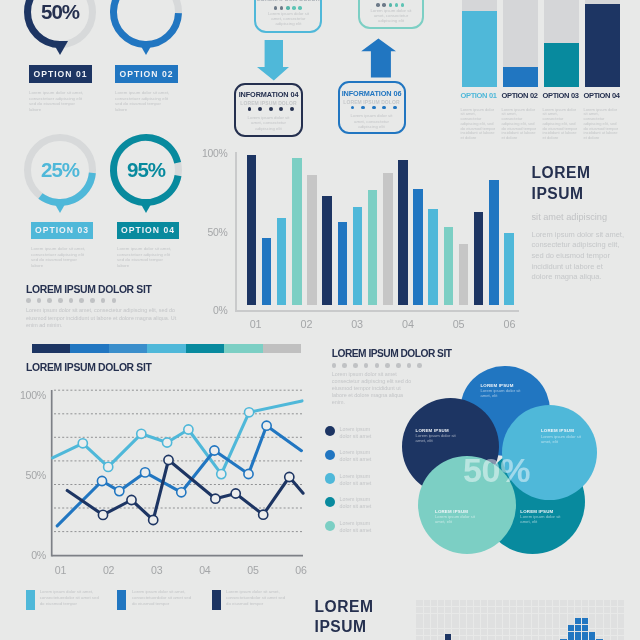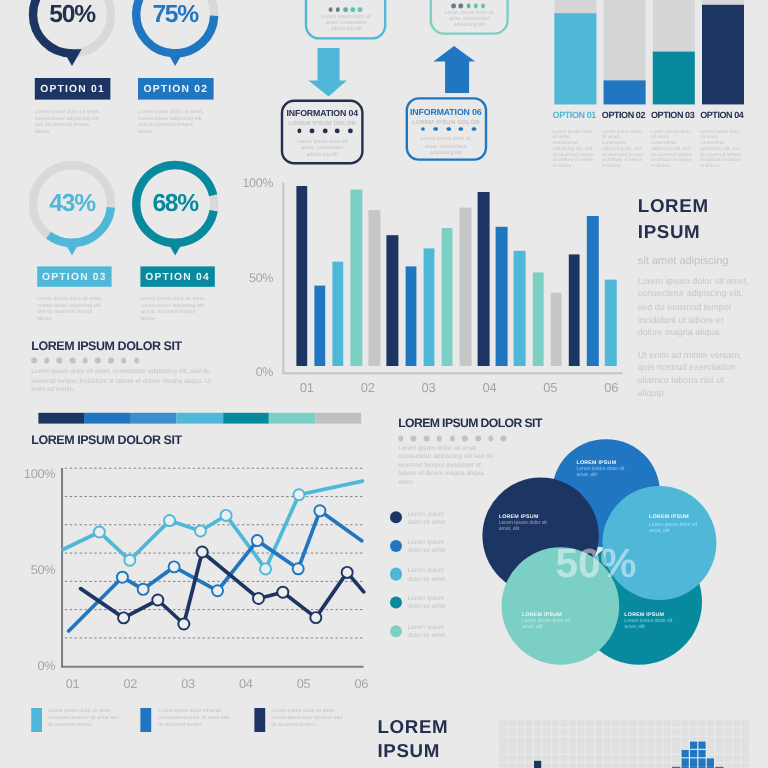--- a/index.html
+++ b/index.html
@@ -29,41 +29,40 @@
 <div class="abs pct" style="left:20px;top:-1px;width:80px;line-height:26px;font-size:20.5px;color:#25304f;">50%</div>
 <div class="abs optbar" style="left:29.0px;top:64.5px;width:63px;height:18px;background:#1d3563;font-size:8.6px;">
         <span>OPTION 01</span>
       </div>
 <div class="abs tiny" style="left:29.0px;top:90px;width:56.5px;font-size:4.3px;line-height:5.5px;color:#c3c5c7;">Lorem ipsum dolor sit amet, consectetuer adipiscing elit sed do eiusmod tempor labore</div>
 <svg class="abs" style="left:102px;top:-32px;overflow:visible;" width="88" height="105" viewBox="0 0 88 105">
 <circle cx="44" cy="44" r="32.5" fill="none" stroke="#d7d9da" stroke-width="7.0"></circle>
 <path d="M 36 73 L 52 73 L 44 87 Z" fill="#2176c1"></path>
 <path d="M 76.48 45.13 A 32.5 32.5 0 1 1 45.13 11.52" fill="none" stroke="#2176c1" stroke-width="7.0" stroke-linecap="butt"></path>
 </svg>
-<div class="abs pct" style="left:106px;top:-1px;width:80px;line-height:26px;font-size:20.5px;color:#2176c1;">75%</div>
 <div class="abs optbar" style="left:115.0px;top:64.5px;width:63px;height:18px;background:#2176c1;font-size:8.6px;">
         <span>OPTION 02</span>
       </div>
 <div class="abs tiny" style="left:115.0px;top:90px;width:56.5px;font-size:4.3px;line-height:5.5px;color:#c3c5c7;">Lorem ipsum dolor sit amet, consectetuer adipiscing elit sed do eiusmod tempor labore</div>
 <svg class="abs" style="left:16px;top:126px;overflow:visible;" width="88" height="105" viewBox="0 0 88 105">
 <circle cx="44" cy="44" r="32.5" fill="none" stroke="#d7d9da" stroke-width="7.0"></circle>
 <path d="M 36 73 L 52 73 L 44 87 Z" fill="#4fb8d9"></path>
 <path d="M 76.38 46.83 A 32.5 32.5 0 0 1 24.44 69.96" fill="none" stroke="#4fb8d9" stroke-width="7.0" stroke-linecap="butt"></path>
 </svg>
-<div class="abs pct" style="left:20px;top:157px;width:80px;line-height:26px;font-size:20.5px;color:#4fb8d9;">43%</div>
+<div class="abs pct" style="left:20px;top:157px;width:80px;line-height:26px;font-size:20.5px;color:#4fb8d9;">25%</div>
 <div class="abs optbar" style="left:31.0px;top:221.5px;width:62px;height:17px;background:#4fb8d9;font-size:8.6px;">
         <span>OPTION 03</span>
       </div>
 <div class="abs tiny" style="left:31.0px;top:246px;width:56.5px;font-size:4.3px;line-height:5.5px;color:#c3c5c7;">Lorem ipsum dolor sit amet, consectetuer adipiscing elit sed do eiusmod tempor labore</div>
 <svg class="abs" style="left:102px;top:126px;overflow:visible;" width="88" height="105" viewBox="0 0 88 105">
 <circle cx="44" cy="44" r="32.5" fill="none" stroke="#d7d9da" stroke-width="7.0"></circle>
 <path d="M 36 73 L 52 73 L 44 87 Z" fill="#088a9e"></path>
 <path d="M 76.01 49.64 A 32.5 32.5 0 1 1 75.67 36.69" fill="none" stroke="#088a9e" stroke-width="7.0" stroke-linecap="butt"></path>
 </svg>
-<div class="abs pct" style="left:106px;top:157px;width:80px;line-height:26px;font-size:20.5px;color:#088a9e;">68%</div>
+<div class="abs pct" style="left:106px;top:157px;width:80px;line-height:26px;font-size:20.5px;color:#088a9e;">95%</div>
 <div class="abs optbar" style="left:117.0px;top:221.5px;width:62px;height:17px;background:#088a9e;font-size:8.6px;">
         <span>OPTION 04</span>
       </div>
 <div class="abs tiny" style="left:117.0px;top:246px;width:56.5px;font-size:4.3px;line-height:5.5px;color:#c3c5c7;">Lorem ipsum dolor sit amet, consectetuer adipiscing elit sed do eiusmod tempor labore</div>
 </div>
 <div class="abs" style="left:26px;top:283.5px;width:186px;">
 <div class="sect-title" style="font-size:10.4px;line-height:11px;letter-spacing:-0.35px;white-space:nowrap;">LOREM IPSUM DOLOR SIT</div>
 <div class="dotrow" style="margin-top:3.6px;gap:6.1px;">
 <i style="width:4.6px;height:4.6px;"></i>
 <i style="width:4.6px;height:4.6px;"></i>
@@ -141,21 +140,20 @@
 <div class="abs" style="left:542.5px;top:107.5px;width:36.5px;font-size:4.05px;line-height:4.75px;color:#c3c5c7;">Lorem ipsum dolor sit amet, consectetur adipiscing elit, sed do eiusmod tempor incididunt ut labore et dolore</div>
 <div class="abs" style="left:584.5px;top:4.0px;width:35px;height:83.0px;background:#1d3563;"></div>
 <div class="abs" style="left:583.5px;top:92.0px;width:43px;font-size:7.5px;line-height:8px;font-weight:bold;color:#25304f;letter-spacing:-0.35px;white-space:nowrap;">OPTION 04</div>
 <div class="abs" style="left:583.5px;top:107.5px;width:36.5px;font-size:4.05px;line-height:4.75px;color:#c3c5c7;">Lorem ipsum dolor sit amet, consectetur adipiscing elit, sed do eiusmod tempor incididunt ut labore et dolore</div>
 </div>
 <div class="abs" style="left:531.5px;top:163px;width:100px;">
 <div style="font-size:15.6px;line-height:20.9px;font-weight:bold;color:#25304f;letter-spacing:0.55px;">LOREM</div>
 <div style="font-size:15.6px;line-height:20.9px;font-weight:bold;color:#25304f;letter-spacing:0.55px;">IPSUM</div>
 <div style="margin-top:7.5px;font-size:9.2px;line-height:10px;color:#c0c2c4;letter-spacing:0px;white-space:nowrap;">sit amet adipiscing</div>
 <div style="margin-top:7.5px;width:94px;font-size:7.5px;line-height:10.6px;color:#c5c7c9;">Lorem ipsum dolor sit amet, consectetur adipiscing elit, sed do eiusmod tempor incididunt ut labore et dolore magna aliqua.</div>
-<div style="margin-top:8px;width:97px;font-size:7.5px;line-height:10.6px;color:#c5c7c9;">Ut enim ad minim veniam, quis nostrud exercitation ullamco laboris nisi ut aliquip.</div>
 </div>
 <div class="abs" style="left:0;top:140px;width:640px;height:200px;">
 <div class="abs" style="left:235.3px;top:12px;width:1.8px;height:159px;background:#c9cacb;"></div>
 <div class="abs" style="left:235.3px;top:169.8px;width:284px;height:1.8px;background:#c9cacb;"></div>
 <div class="abs" style="left:246.60px;top:15.06px;width:9.6px;height:149.94px;background:#1d3563;"></div>
 <div class="abs" style="left:261.75px;top:97.68px;width:9.6px;height:67.32px;background:#2176c1;"></div>
 <div class="abs" style="left:276.90px;top:77.79px;width:9.6px;height:87.21px;background:#4fb8d9;"></div>
 <div class="abs" style="left:292.05px;top:18.12px;width:9.6px;height:146.88px;background:#7ccfc4;"></div>
 <div class="abs" style="left:307.20px;top:34.95px;width:9.6px;height:130.05px;background:#c6c6c6;"></div>
 <div class="abs" style="left:322.35px;top:56.37px;width:9.6px;height:108.63px;background:#1d3563;"></div>

